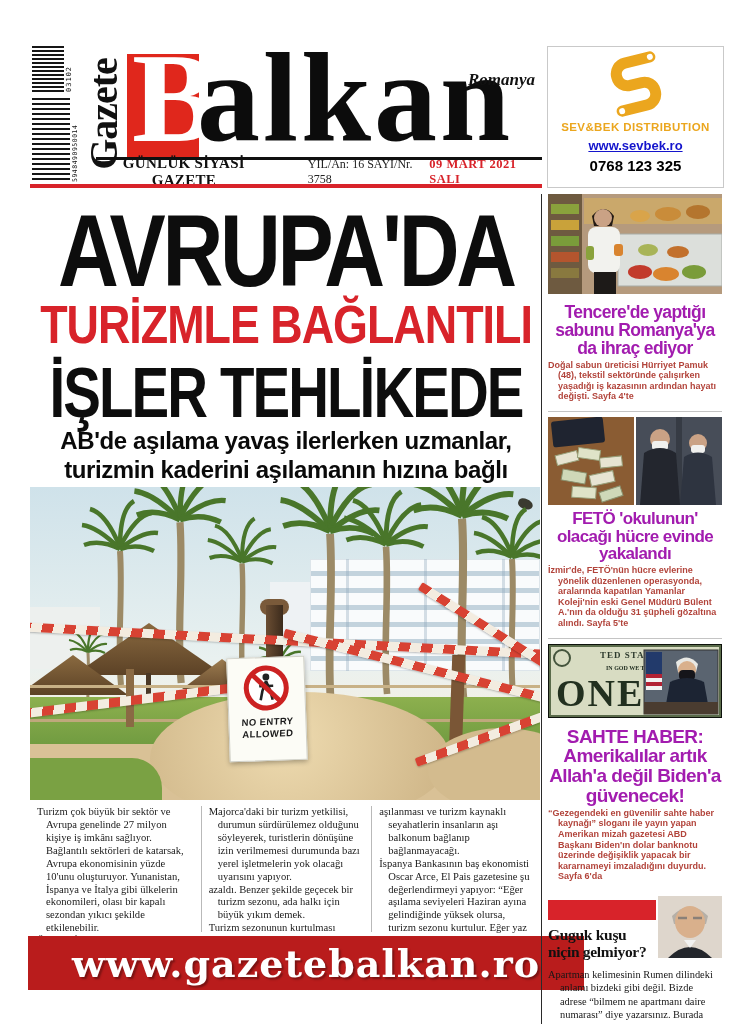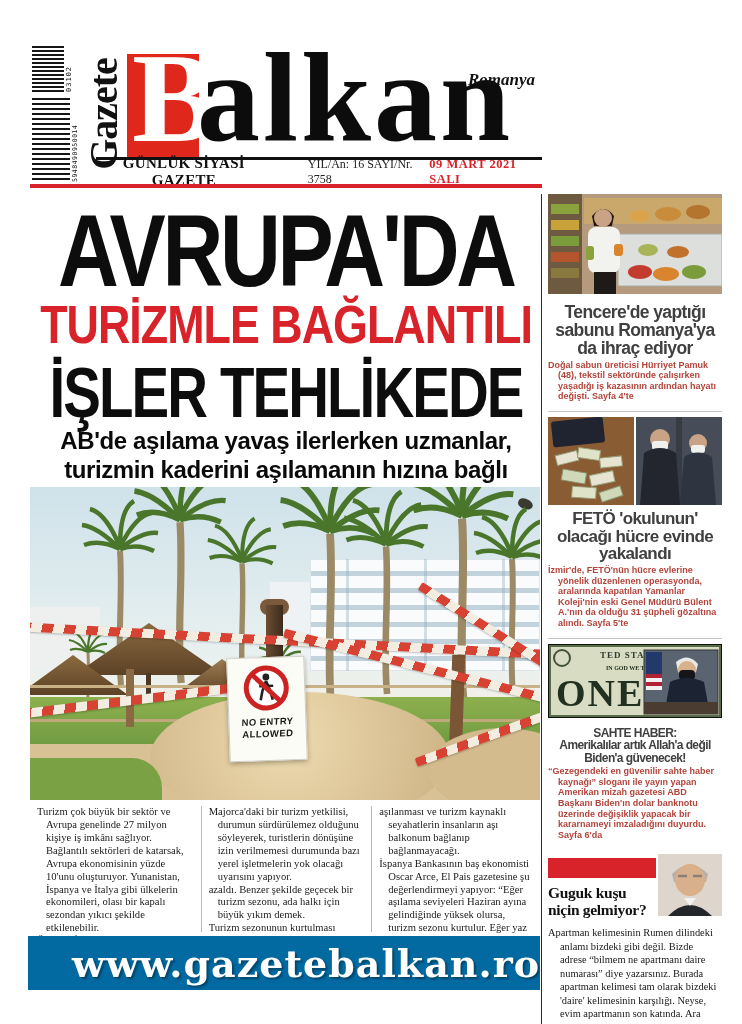--- a/index.html
+++ b/index.html
@@ -90,31 +90,31 @@
     transform:skewX(-4deg);}
 
   
   #columns{position:absolute;left:30px;top:806px;width:512px;height:126px;display:flex;}
   .col{width:33.33%;padding:0 7px;box-sizing:border-box;font-family:"Liberation Serif",serif;
     font-size:10.6px;line-height:1.22;color:#1a1a1a;}
   .col + .col{border-left:1px solid #b9b9b9;}
   .col p{margin:0;padding-left:9px;text-indent:-9px;}
 
   
-  #site-banner{position:absolute;left:28px;top:936px;width:512px;height:54px;background:#0369a1;
-    display:flex;align-items:center;justify-content:flex-end;}
+  #site-banner{position:absolute;left:28px;top:936px;width:512px;height:54px;background:#b91c1c;
+    display:flex;align-items:center;justify-content:flex-start;padding-left:44px;}
   #site-banner span{font-family:"DejaVu Serif",serif;font-weight:700;font-size:38px;color:#fff;
     letter-spacing:1px;text-shadow:2px 2px 2px rgba(0,0,0,.35);}
 
   
   #sidebar{position:absolute;left:541px;top:194px;width:181px;border-left:1.5px solid #2a2a2a;
     padding-left:6px;box-sizing:border-box;}
   .sb-photo{width:174px;position:relative;overflow:hidden;}
   .sb-h3{margin:5px 0 2px;text-align:center;font-weight:700;font-size:17.5px;line-height:1.04;
-    letter-spacing:-.6px;color:#404040;}
+    letter-spacing:-.6px;color:#a21caf;}
   .sb-h3 .line{display:block;}
   .teaser{font-size:9px;font-weight:700;line-height:1.18;color:#b2443b;padding-left:10px;
     text-indent:-10px;margin-top:2px;}
   .sb-div{height:1px;background:#c4c4c4;margin:6px 0 5px;}
 
   
   #columnist{margin-top:14px;position:relative;}
   .col-head{position:relative;height:66px;}
   .name-banner{position:absolute;left:0;top:4px;width:108px;height:20px;background:#d8232a;
     display:flex;align-items:center;justify-content:center;}
@@ -149,20 +149,32 @@
     <div class="romanya">Romanya</div>
     <div class="mast-rule"></div>
     <div class="dateline">
       <span class="tagline">GÜNLÜK SİYASİ GAZETE</span>
       <span class="issue">YIL/An: 16 SAYI/Nr. 3758</span>
       <span class="pubdate">09 MART 2021 SALI</span>
     </div>
     <div class="red-rule"></div>
   </div>
 
+  <div id="adbox">
+    <svg class="logo" width="72" height="66" viewBox="0 0 72 66">
+      <g transform="rotate(-14 36 33)">
+        <path d="M56,10 H30 a11,11 0 0 0 -11,11 v1 a11,11 0 0 0 11,11 h12 a11,11 0 0 1 11,11 v1 a11,11 0 0 1 -11,11 H16" stroke="#eba61e" stroke-width="11" fill="none" stroke-linecap="round"></path>
+        <circle cx="56" cy="10" r="3" fill="#fff"></circle>
+        <circle cx="16" cy="56" r="3" fill="#fff"></circle>
+      </g>
+    </svg>
+    <div class="ad-name">SEV&amp;BEK DISTRIBUTION</div>
+    <div><span class="ad-url">www.sevbek.ro</span></div>
+    <div class="ad-phone">0768 123 325</div>
+  </div>
 
   <div id="lead-head">
     <span class="hl hl1">AVRUPA'DA</span>
     <span class="hl hl2">TURİZMLE BAĞLANTILI</span>
     <span class="hl hl3">İŞLER TEHLİKEDE</span>
     <div class="subhead">AB'de aşılama yavaş ilerlerken uzmanlar, turizmin kaderini aşılamanın hızına bağlı olduğunu söylüyorlar</div>
   </div>
 
   <div id="photo">
     <div class="bldg-far"></div>
@@ -343,21 +355,21 @@
             <rect x="98" y="38" width="16" height="4" fill="#b22234"></rect>
           <rect x="98" y="34" width="16" height="4" fill="#f2f2f2"></rect>
             <rect x="98" y="42" width="16" height="4" fill="#f2f2f2"></rect>
         </g>
         <path d="M128,18 q12,-10 22,2 l-2,8 h-18 Z" fill="#e8e8e4"></path>
         <circle cx="139" cy="26" r="9" fill="#d9b08c"></circle>
         <rect x="131" y="26" width="16" height="10" rx="4" fill="#15151a"></rect>
         <path d="M122,38 q17,-8 34,0 l4,22 h-42 Z" fill="#1c2433"></path>
         <rect x="96" y="58" width="74" height="12" fill="#4a3c30"></rect>
       </svg>
-      <h3 class="sb-h3" style="font-size:12px;">
+      <h3 class="sb-h3" style="font-size:19px;">
         <span class="line">SAHTE HABER:</span>
         <span>Amerikalılar artık Allah'a değil Biden'a güvenecek!</span>
       </h3>
       <p class="teaser">“Gezegendeki en güvenilir sahte haber kaynağı” sloganı ile yayın yapan Amerikan mizah gazetesi ABD Başkanı Biden'ın dolar banknotu üzerinde değişiklik yapacak bir kararnameyi imzaladığını duyurdu. Sayfa 6'da</p>
     </div>
 
     <div id="columnist">
       <div class="col-head">
         <div class="name-banner">
           <span>HAMDİ YILMAZ</span>

